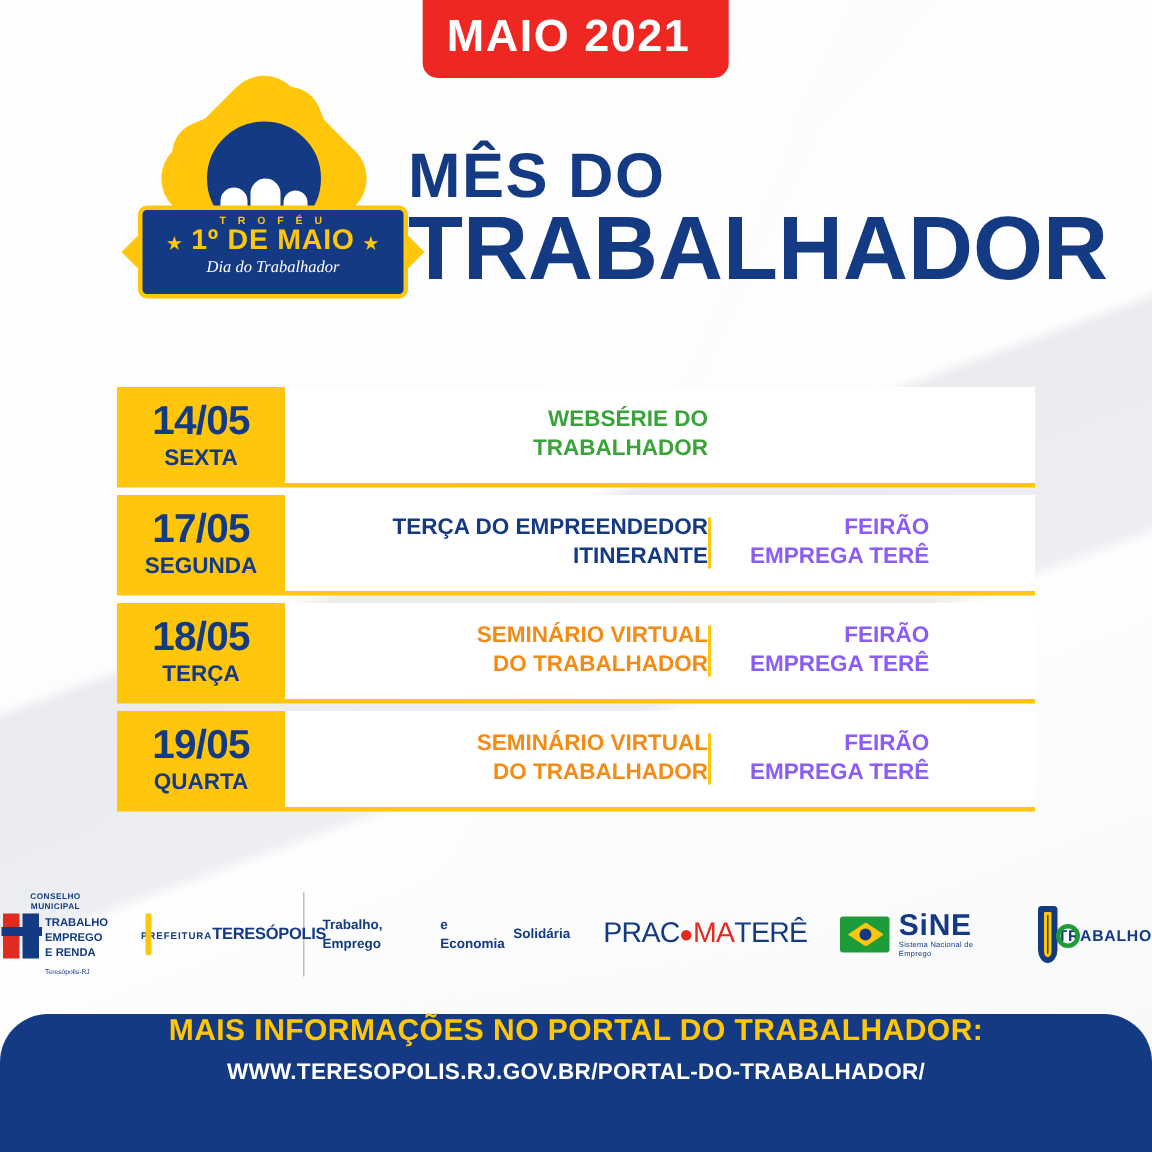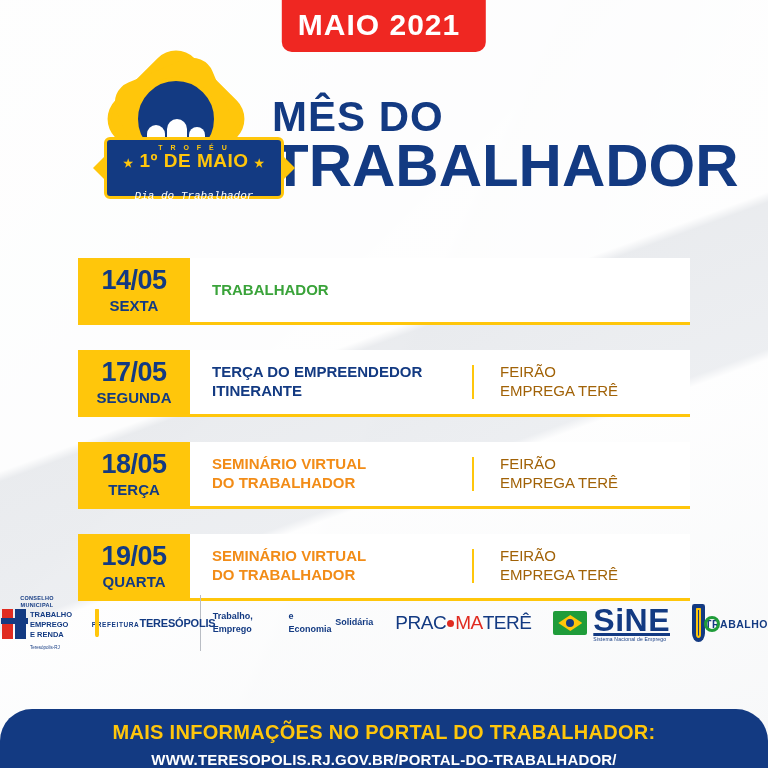--- a/index.html
+++ b/index.html
@@ -83,21 +83,21 @@
   .emblem .p2 { left: 20px; width: 20px; height: 28px; }
   .emblem .p3 { left: 42px; width: 16px; height: 20px; }
   .emblem .head {
     position:absolute; background:#ffffff; border-radius:50%;
   }
   .emblem .h1 { left: 2px; bottom: 22px; width: 13px; height: 13px; }
   .emblem .h2 { left: 22px; bottom: 28px; width: 15px; height: 15px; }
   .emblem .h3 { left: 44px; bottom: 20px; width: 12px; height: 12px; }
 
   .emblem .ribbon {
-    position: absolute; top: 74px; left: 12px;
+    position: absolute; top: 74px; left: 0;
     width: 180px; height: 62px;
     background: #133a82;
     border: 3px solid #ffc60b;
     border-radius: 6px;
     z-index: 3;
     text-align: center;
     padding-top: 4px;
   }
   .emblem .ribbon:before, .emblem .ribbon:after {
     content:""; position:absolute; top: 16px;
@@ -107,22 +107,22 @@
   .emblem .ribbon:after  { right: -26px; border-left-color: #ffc60b; }
 
   .emblem .trofeu {
     font-size: 7px; color:#ffc60b; letter-spacing: 3px; font-weight: bold;
   }
   .emblem .primeiro {
     font-size: 19px; color:#ffc60b; font-weight: bold; letter-spacing: .5px; line-height: 1.05;
   }
   .emblem .primeiro .star { font-size: 11px; }
   .emblem .dia {
-    margin-top: 19px;
-    font-family: Liberation Mono, monospace;
+    margin-top: 1px;
+    font-family: Liberation Serif, serif;
     font-style: italic;
     font-size: 11px;
     color: #ffffff;
   }
 
   .title-block {
     color: #133a82;
     line-height: .96;
   }
   .title-small {
@@ -134,23 +134,24 @@
 
   
   .schedule {
     position: absolute; top: 258px; left: 78px; width: 612px;
     z-index: 4;
   }
   .row {
     position: relative;
     height: 64px;
     background: #ffffff;
-    margin-bottom: 28px;
+    margin-bottom: 8px;
     display: flex; align-items: stretch;
     box-shadow: 0 3px 0 0 #ffc60b;
+    text-align: right;
   }
   .date-box {
     width: 112px; flex: 0 0 112px;
     background: #ffc60b;
     color: #133a82;
     display: flex; flex-direction: column;
     align-items: center; justify-content: center;
     line-height: 1;
   }
   .date-num { font-size: 27px; font-weight: bold; letter-spacing: -.5px; }
@@ -161,21 +162,21 @@
   }
   .ev-main {
     font-size: 15px; font-weight: bold; line-height: 1.25;
     width: 260px;
   }
   .sep {
     width: 2px; align-self: center; height: 34px;
     background: #ffc60b; margin-right: 26px;
   }
   .ev-side {
-    font-size: 15px; font-weight: normal; line-height: 1.25; color:#a16207;
+    font-size: 15px; font-weight: bold; line-height: 1.25; color:#8b5cf6;
   }
   .c-green { color: #3aa33a; }
   .c-blue  { color: #133a82; }
   .c-orange{ color: #f28c17; }
 
   
   .logos {
     position: absolute; top: 588px; left: 0; right: 0;
     height: 70px;
     display: flex; align-items: center; justify-content: center;
@@ -219,45 +220,45 @@
   }
   .logo-sine .flag:before {
     content:""; position:absolute; left:5px; top:4px; width:24px; height:16px;
     background:#ffc60b; transform: skewX(0deg);
     clip-path: polygon(50% 0, 100% 50%, 50% 100%, 0 50%);
   }
   .logo-sine .flag:after {
     content:""; position:absolute; left:13px; top:8px; width:8px; height:8px;
     background:#133a82; border-radius:50%;
   }
-  .logo-sine .word { font-size: 32px; font-weight: bold; color:#133a82; letter-spacing:.5px; line-height:1;text-decoration:underline; }
+  .logo-sine .word { font-size: 20px; font-weight: bold; color:#133a82; letter-spacing:.5px; line-height:1; }
   .logo-sine .tag { font-size: 5px; color:#133a82; letter-spacing:.2px; }
 
   .logo-trab { position:relative; width: 76px; height: 56px; text-align:center; color:#133a82; }
   .logo-trab .badge {
     width: 40px; height: 38px; margin: 0 auto;
     background:#133a82; border-radius: 6px 6px 16px 16px / 6px 6px 22px 22px;
     position:relative;
   }
   .logo-trab .badge:after {
     content:""; position:absolute; inset:4px; border:2px solid #ffc60b;
     border-radius: 4px 4px 13px 13px / 4px 4px 18px 18px;
   }
   .logo-trab .badge .g { position:absolute; left:12px; top:12px; width:16px; height:16px; border:3px solid #1f9c3a; border-radius:50%;}
   .logo-trab .lbl { font-size: 10.5px; font-weight: bold; letter-spacing: .5px; margin-top: 2px; }
 
   
   .footer {
     position: absolute; left: 0; right: 0; bottom: 0;
-    height: 59px;
+    height: 92px;
     background: #133a82;
     border-top-left-radius: 32px;
     border-top-right-radius: 32px;
     display: flex; flex-direction: column;
-    align-items: center; justify-content: flex-end;
+    align-items: center; justify-content: flex-start;
     z-index: 5;
   }
   .footer-line1 {
     color: #ffc60b; font-weight: bold; font-size: 20px; letter-spacing: .3px;
   }
   .footer-line2 {
     color: #ffffff; font-weight: bold; font-size: 15px; margin-top: 7px; letter-spacing: .2px;
   }
 </style>
 </head>
@@ -296,20 +297,21 @@
 
   <div class="schedule">
 
     <div class="row">
       <div class="date-box">
         <div class="date-num">14/05</div>
         <div class="date-day">SEXTA</div>
       </div>
       <div class="row-content">
         <div class="ev-main c-green">
+          <div>WEBSÉRIE DO</div>
           <div>TRABALHADOR</div>
         </div>
       </div>
     </div>
 
     <div class="row">
       <div class="date-box">
         <div class="date-num">17/05</div>
         <div class="date-day">SEGUNDA</div>
       </div>

